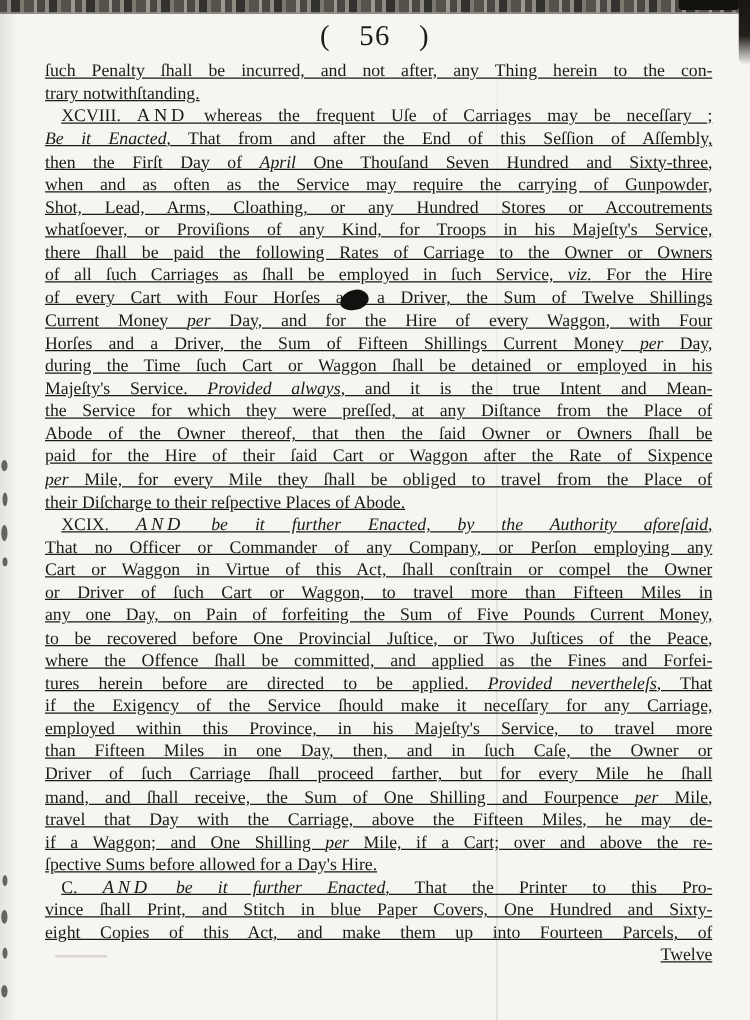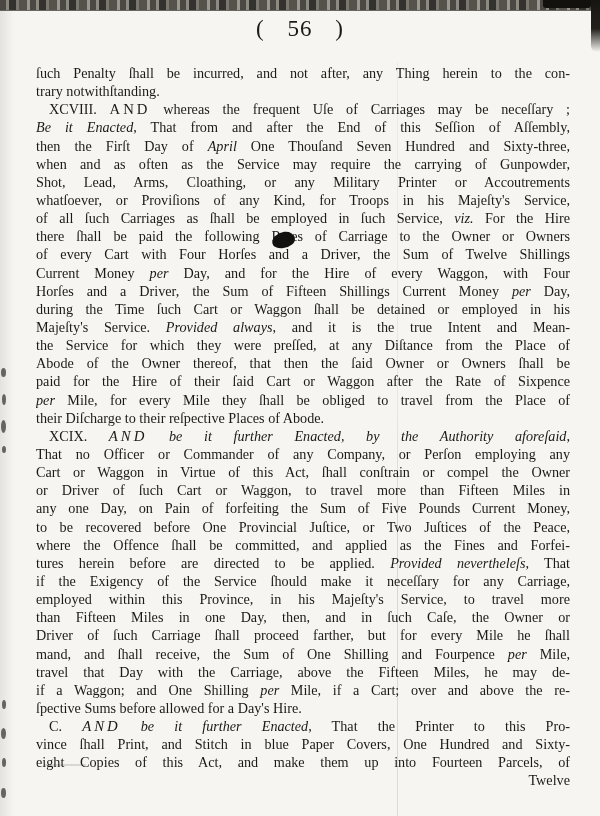--- a/index.html
+++ b/index.html
@@ -34,22 +34,22 @@
   .left-vignette{
     position:absolute;left:0;top:0;bottom:0;width:14px;
     background:linear-gradient(90deg,rgba(70,65,58,0.10),rgba(70,65,58,0));
   }
   .page-num{
     position:absolute;left:0;top:16px;width:600px;
     text-align:center;font-size:23px;word-spacing:16px;
     letter-spacing:1px;
   }
   .text-block{
-    position:absolute;left:36px;top:64px;width:534px;
-    font-size:14.2px;line-height:18.15px;
+    position:absolute;left:36px;top:48px;width:534px;
+    font-size:14.2px;line-height:18.15px;text-decoration:underline;
   }
   .line{
     text-align:justify;text-align-last:justify;
     height:18.15px;overflow:hidden;
   }
   .line.left{text-align:left;text-align-last:left;}
   .line.right{text-align:right;text-align-last:right;}
   .line.indent{text-indent:13px;}
   .it{font-style:italic;margin-top:13px;}
   .caps{letter-spacing:3px;font-size:1.04em;}
@@ -98,24 +98,24 @@
 <div class="margin-dash"></div>
 
 <div class="page-num">( 56 )</div>
 <div class="text-block">
     <div class="line justify"><span>ſuch Penalty ſhall be incurred, and not after, any Thing herein to the con-</span></div>
     <div class="line left"><span>trary notwithſtanding.</span></div>
     <div class="line justify indent"><span>XCVIII. </span><span class="caps">AND</span><span> whereas the frequent Uſe of Carriages may be neceſſary ;</span></div>
     <div class="line justify"><span class="it">Be it Enacted</span><span>, That from and after the End of this Seſſion of Aſſembly,</span></div>
     <div class="line justify"><span>then the Firſt Day of </span><span class="it">April</span><span> One Thouſand Seven Hundred and Sixty-three,</span></div>
     <div class="line justify"><span>when and as often as the Service may require the carrying of Gunpowder,</span></div>
-    <div class="line justify"><span>Shot, Lead, Arms, Cloathing, or any Military Printer or Accoutrements</span></div>
+    <div class="line justify"><span>Shot, Lead, Arms, Cloathing, or any Hundred Stores or Accoutrements</span></div>
     <div class="line justify"><span>whatſoever, or Proviſions of any Kind, for Troops in his Majeſty's Service,</span></div>
+    <div class="line justify"><span>there ſhall be paid the following Rates of Carriage to the Owner or Owners</span></div>
     <div class="line justify"><span>of all ſuch Carriages as ſhall be employed in ſuch Service, </span><span class="it">viz.</span><span> For the Hire</span></div>
-    <div class="line justify"><span>there ſhall be paid the following Rates of Carriage to the Owner or Owners</span></div>
     <div class="line justify"><span>of every Cart with Four Horſes and a Driver, the Sum of Twelve Shillings</span></div>
     <div class="line justify"><span>Current Money </span><span class="it">per</span><span> Day, and for the Hire of every Waggon, with Four</span></div>
     <div class="line justify"><span>Horſes and a Driver, the Sum of Fifteen Shillings Current Money </span><span class="it">per</span><span> Day,</span></div>
     <div class="line justify"><span>during the Time ſuch Cart or Waggon ſhall be detained or employed in his</span></div>
     <div class="line justify"><span>Majeſty's Service. </span><span class="it">Provided always</span><span>, and it is the true Intent and Mean-</span></div>
     <div class="line justify"><span>the Service for which they were preſſed, at any Diſtance from the Place of</span></div>
     <div class="line justify"><span>Abode of the Owner thereof, that then the ſaid Owner or Owners ſhall be</span></div>
     <div class="line justify"><span>paid for the Hire of their ſaid Cart or Waggon after the Rate of Sixpence</span></div>
     <div class="line justify"><span class="it">per</span><span> Mile, for every Mile they ſhall be obliged to travel from the Place of</span></div>
     <div class="line left"><span>their Diſcharge to their reſpective Places of Abode.</span></div>

